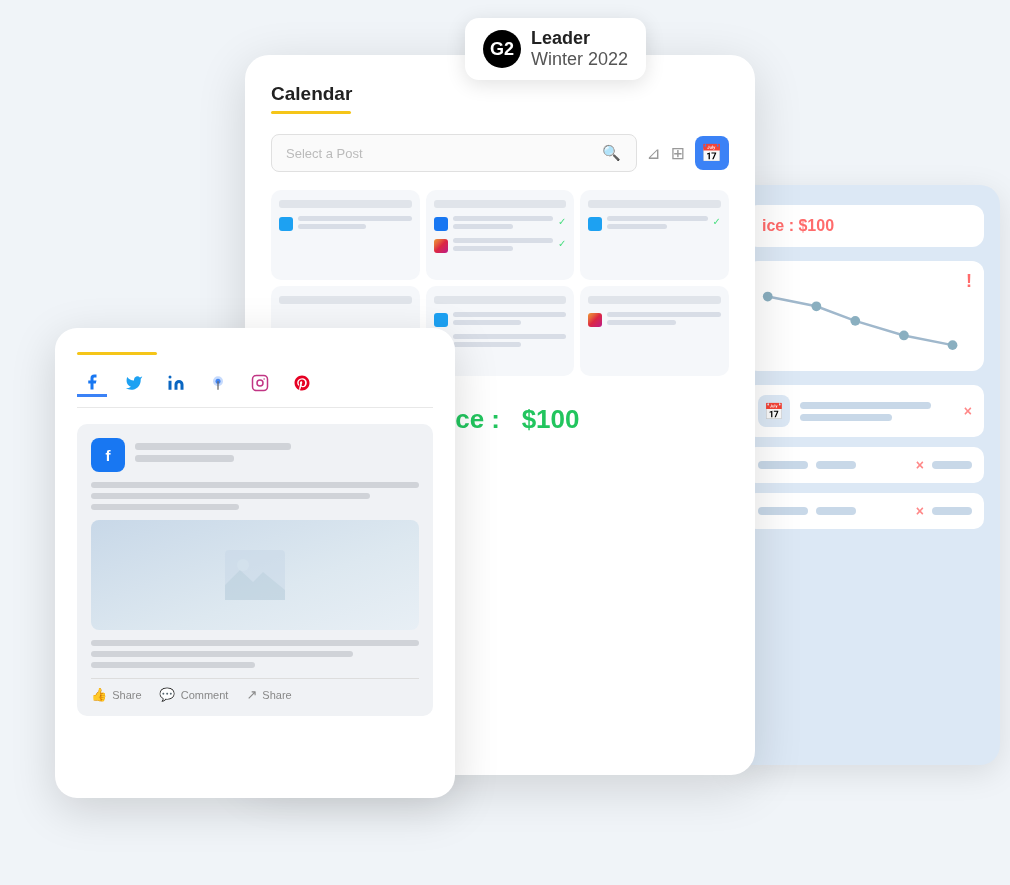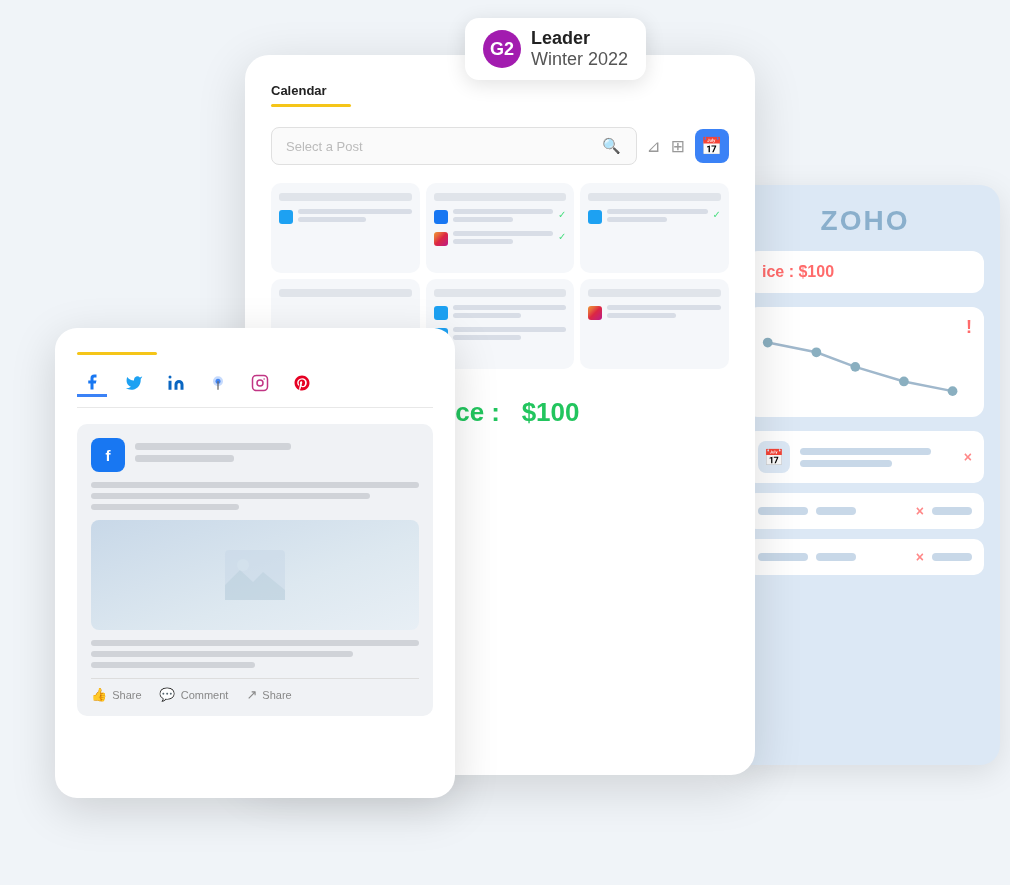--- a/index.html
+++ b/index.html
@@ -22,21 +22,21 @@
       padding: 10px 18px;
       display: flex;
       align-items: center;
       gap: 10px;
       box-shadow: 0 4px 20px rgba(0,0,0,0.12);
       z-index: 30;
     }
     .g2-logo {
       width: 38px;
       height: 38px;
-      background: #a21caf;
+      background: #000000;
       border-radius: 50%;
       display: flex;
       align-items: center;
       justify-content: center;
       color: white;
       font-weight: 900;
       font-size: 18px;
     }
     .g2-text .leader {
       font-weight: 800;
@@ -165,21 +165,21 @@
       left: 245px;
       width: 510px;
       height: 720px;
       background: white;
       border-radius: 24px;
       padding: 28px 26px 30px;
       box-shadow: 0 12px 50px rgba(0,0,0,0.14);
       z-index: 15;
     }
     .cal-title {
-      font-size: 13px;
+      font-size: 19px;
       font-weight: 700;
       color: #222;
       margin-bottom: 6px;
     }
     .cal-underline {
       width: 80px;
       height: 3px;
       background: #f5c518;
       border-radius: 2px;
       margin-bottom: 20px;
@@ -440,21 +440,20 @@
   <div class="g2-logo">
     <span>G2</span>
   </div>
   <div class="g2-text">
     <div class="leader">Leader</div>
     <div class="winter">Winter 2022</div>
   </div>
 </div>
 
 <div class="zoho-card">
-  <div class="zoho-logo">ZOHO</div>
   <div class="zoho-price">
     <span>ice : </span>
     <span>$100</span>
   </div>
   <div class="zoho-chart">
     <div class="zoho-exclaim">!</div>
     <svg viewBox="0 0 220 80">
       <polyline points="10,20 60,30 100,45 150,60 200,70" fill="none" stroke="#a0b8cc" stroke-width="2.5"></polyline>
       <circle cx="10" cy="20" r="5" fill="#8aafc0"></circle>
       <circle cx="60" cy="30" r="5" fill="#8aafc0"></circle>

